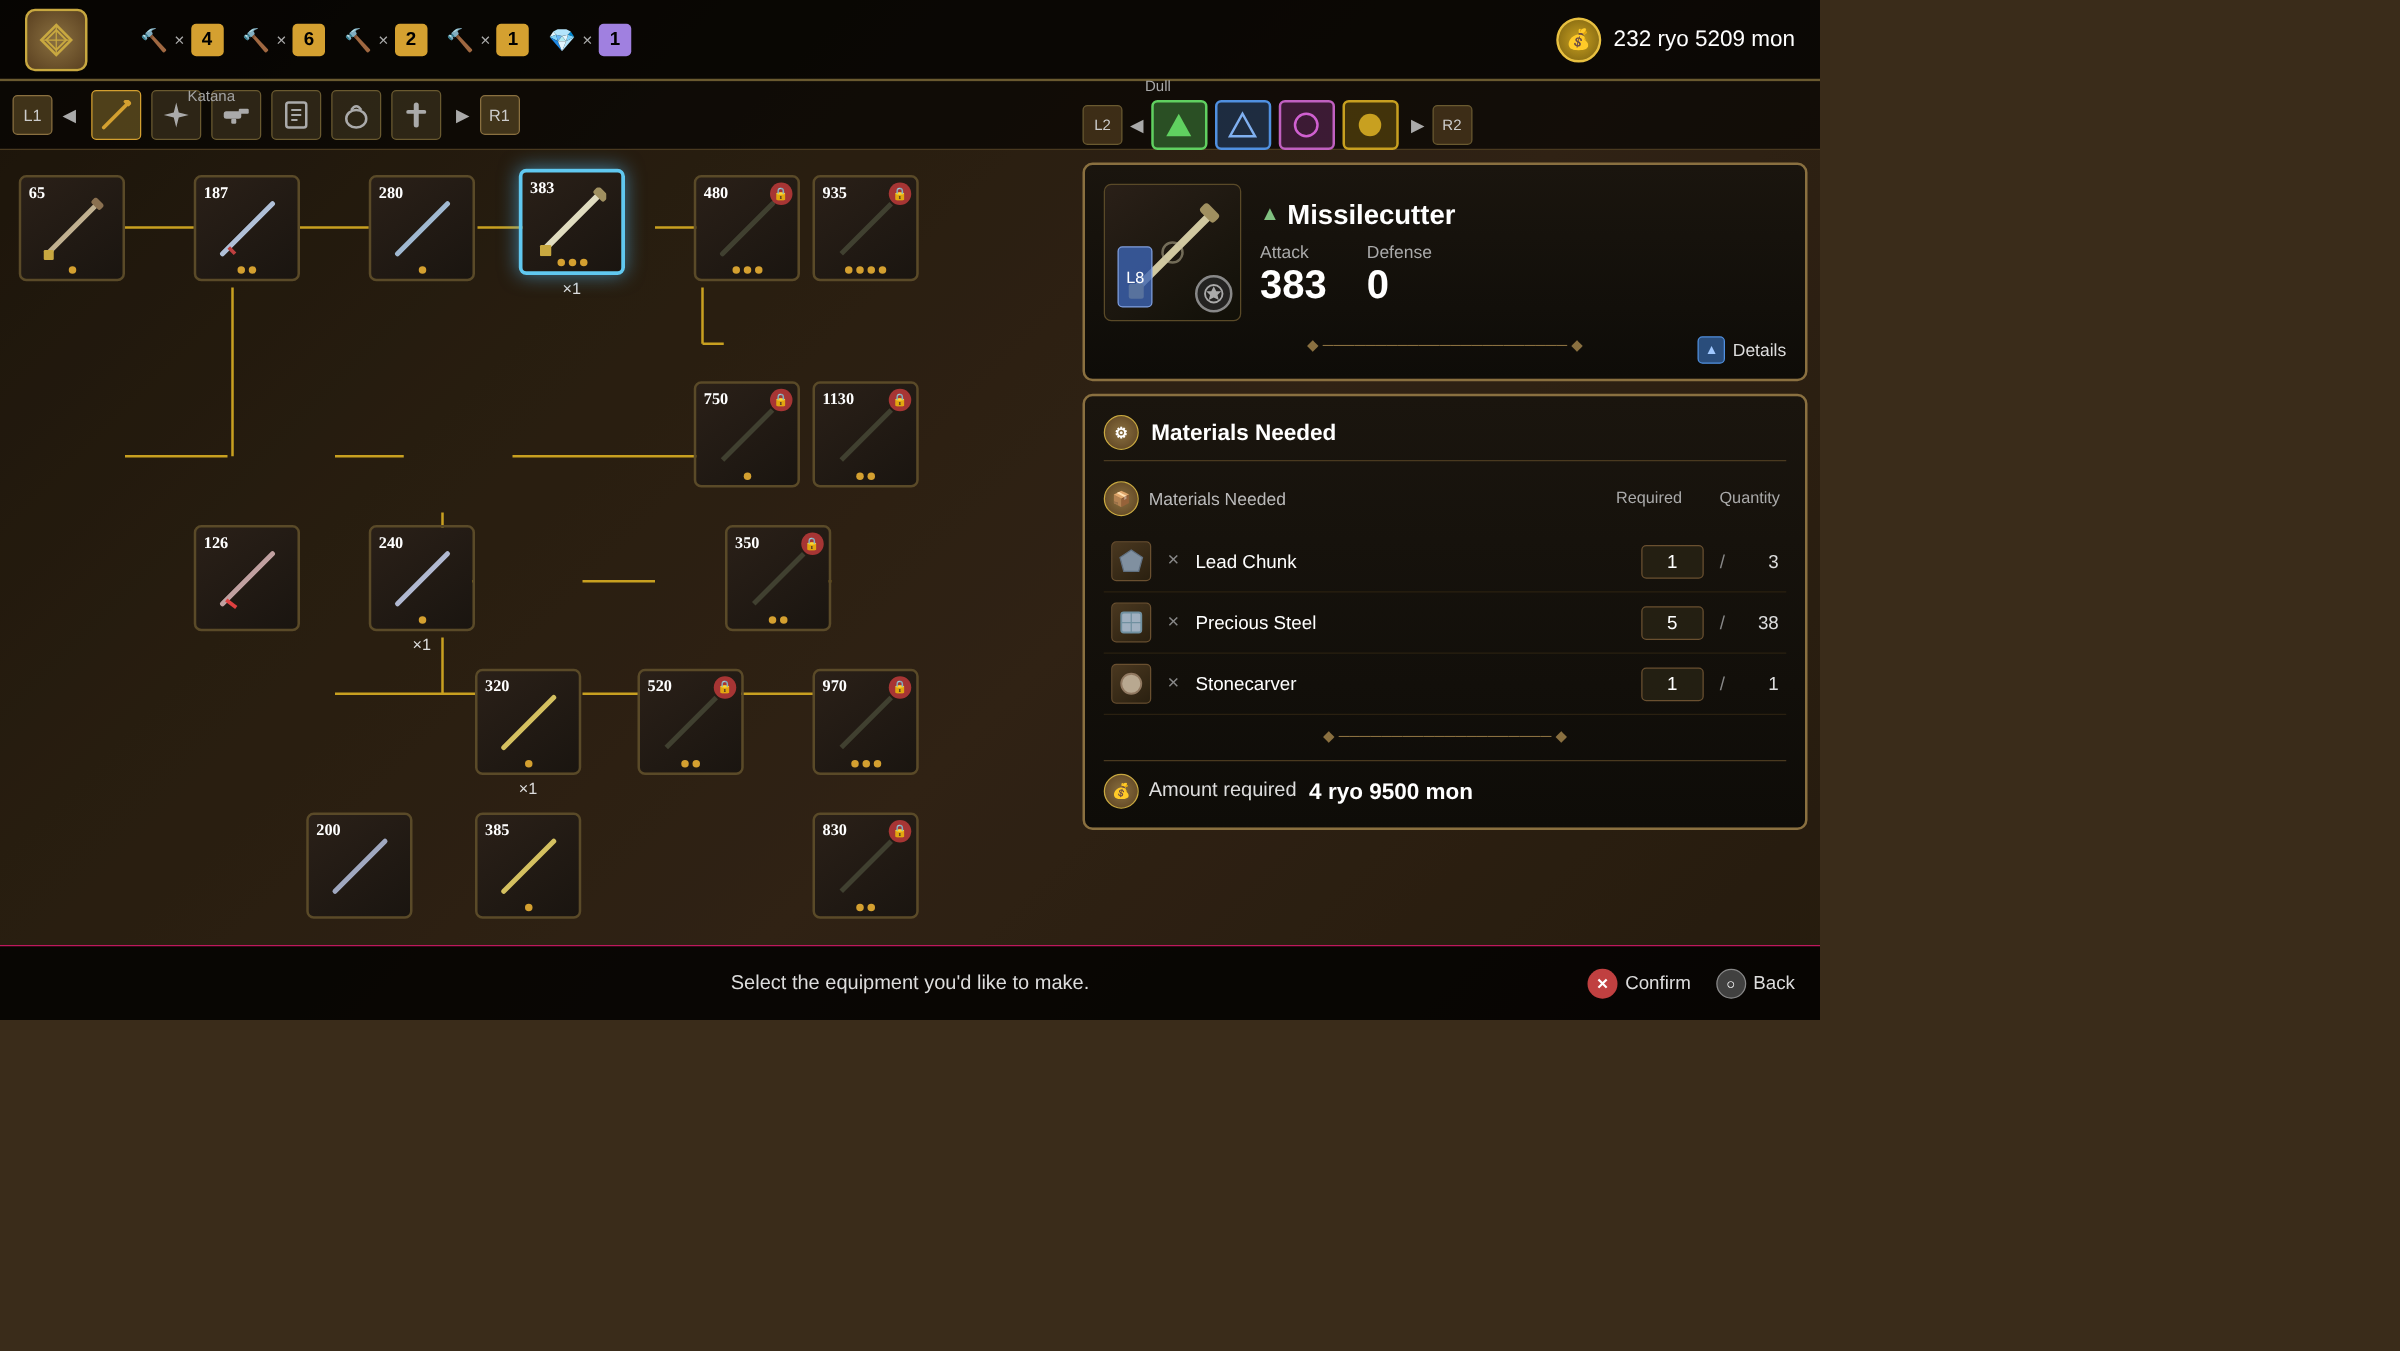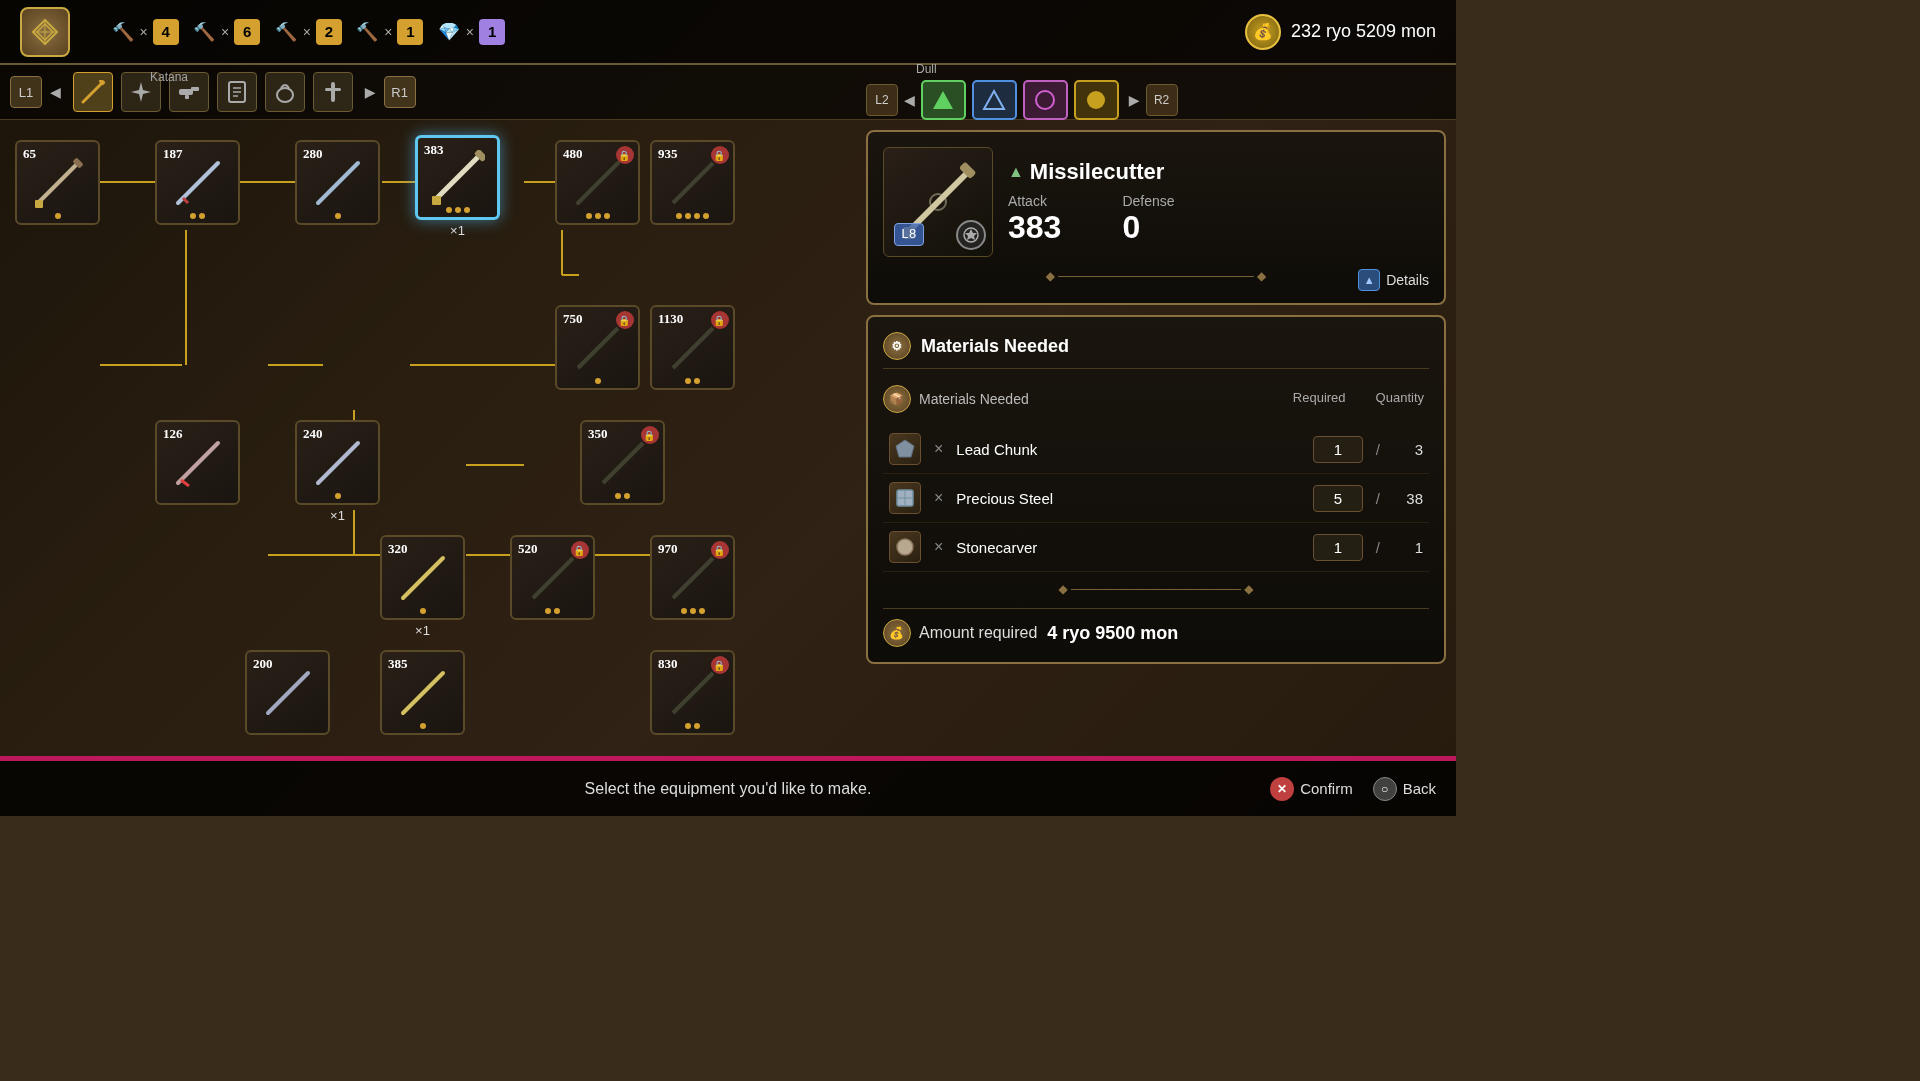--- a/index.html
+++ b/index.html
@@ -282,37 +282,36 @@
     }
 
     .weapon-detail-name {
       font-size: 22px;
       font-weight: bold;
       color: #fff;
     }
 
     .stats-row {
       display: flex;
-      gap: 61px;
+      gap: 32px;
     }
 
     .stat-block { }
     .stat-label { font-size: 14px; color: #aaa; }
     .stat-value { font-size: 32px; font-weight: bold; color: #fff; }
 
     .level-badge {
       position: absolute;
       bottom: 10px; left: 10px;
       background: rgba(60,100,180,0.8);
       border: 1px solid #80a0e0;
       border-radius: 4px;
-      padding: 3px 6px;
+      padding: 16px 6px;
       font-size: 13px;
       color: #fff;
-      font-family: Liberation Mono, monospace;
     }
 
     .detail-btn {
       position: absolute;
       bottom: 12px; right: 15px;
       display: flex;
       align-items: center;
       gap: 6px;
       font-size: 14px;
       color: #ddd;
@@ -451,21 +450,21 @@
     
     .bottom-bar {
       position: absolute;
       bottom: 0; left: 0; right: 0;
       height: 60px;
       background: rgba(0,0,0,0.8);
       display: flex;
       align-items: center;
       justify-content: center;
       z-index: 10;
-      border-top: 5px solid #be185d;
+      border-top: 1px solid #be185d;
     }
 
     .bottom-hint {
       font-size: 16px;
       color: #ddd;
     }
 
     .bottom-actions {
       position: absolute;
       right: 20px;

